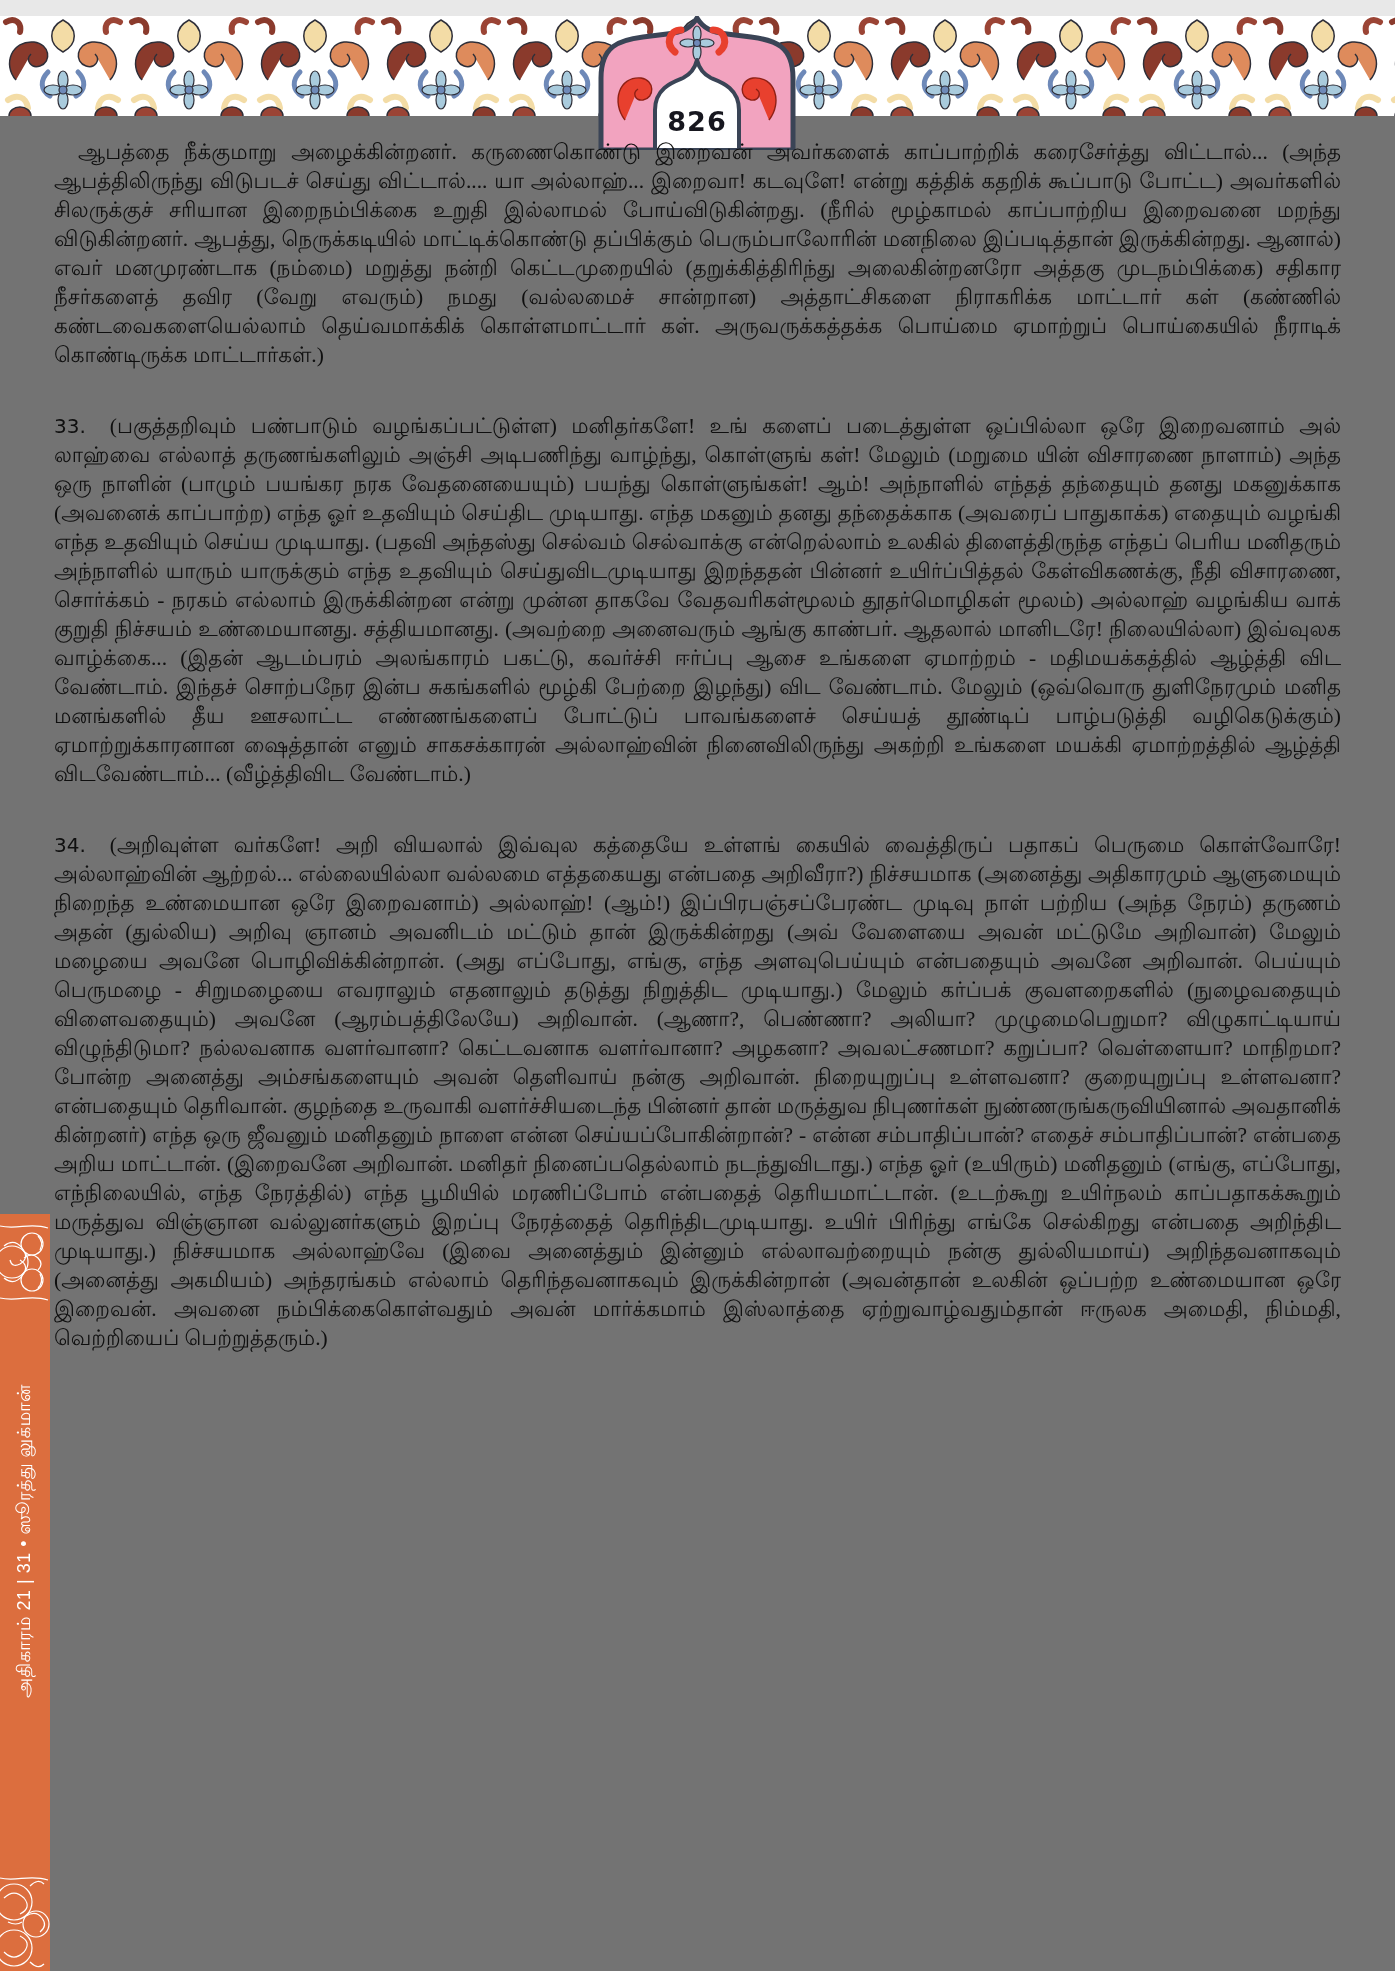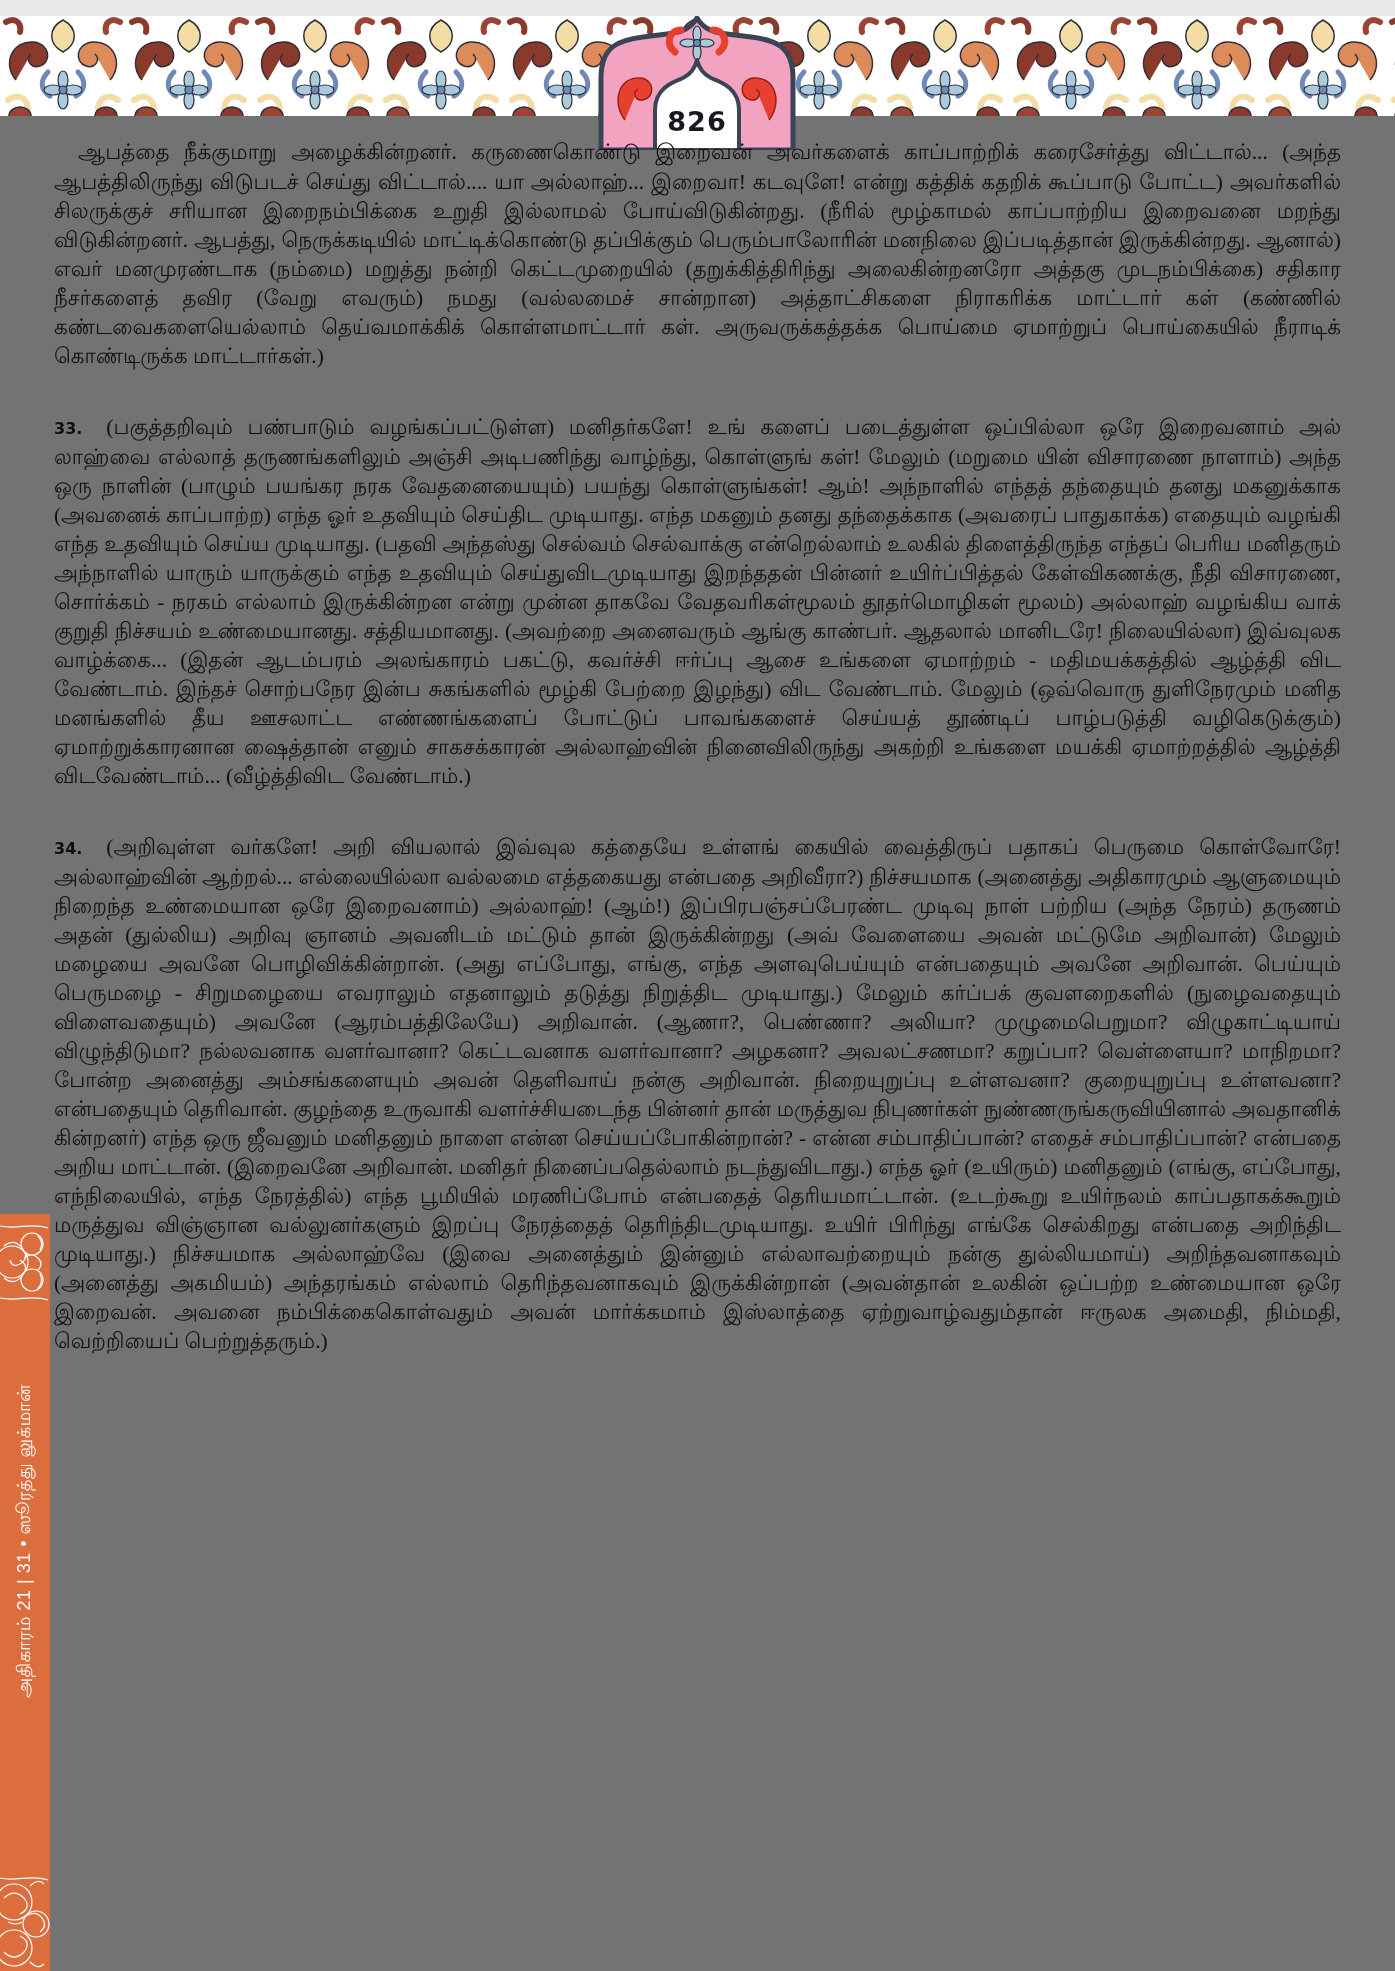--- a/index.html
+++ b/index.html
@@ -21,21 +21,21 @@
     font-weight:bold;font-size:27px;color:#17171f;
     letter-spacing:1px;
   }
   
   .content{
     position:absolute;top:122px;left:54px;width:1287px;
     font-size:21.5px;line-height:29px;
     text-align:justify;color:#0f0f0f;
   }
   .content p{margin:0 0 42px 0;}
-  .pnum{font-weight:bold;margin-right:24px;font-family:"DejaVu Sans", sans-serif;font-size:16px;}
+  .pnum{font-weight:normal;margin-right:24px;font-family:"DejaVu Sans", sans-serif;font-size:20px;}
   
   .sidebar{
     position:absolute;left:0;top:1198px;width:50px;height:773px;
     background:#DC6E3E;
   }
   .flourish-top{position:absolute;top:4px;left:0;}
   .flourish-bottom{position:absolute;bottom:0;left:0;}
   .sidebar-label-wrap{
     position:absolute;left:-255px;top:1500px;width:560px;height:50px;
     transform:rotate(-90deg);

